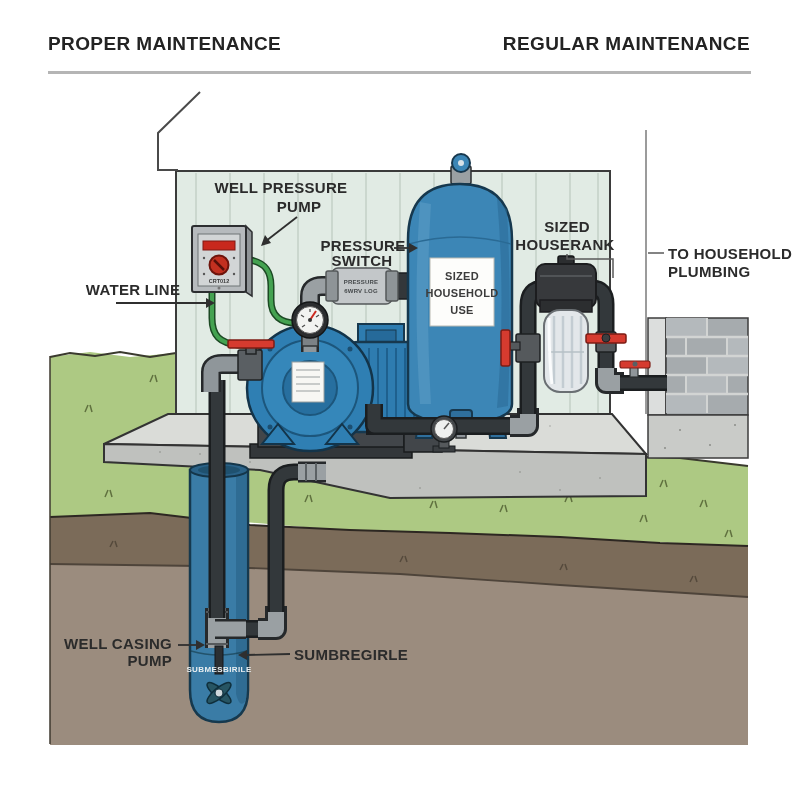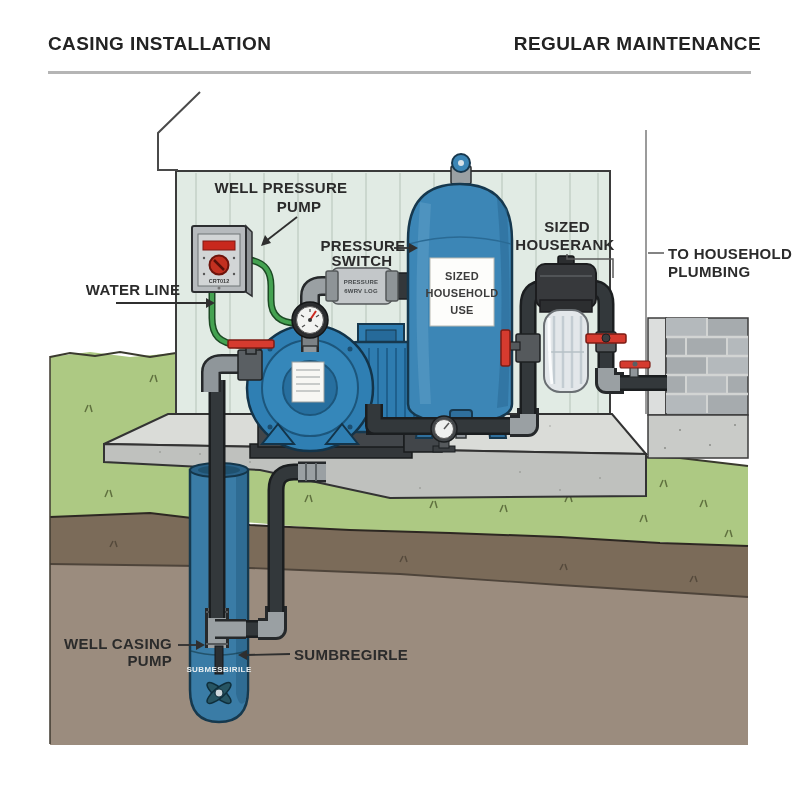--- a/index.html
+++ b/index.html
@@ -1,21 +1,21 @@
 <!DOCTYPE html>
 <html><head>
 <meta charset="utf-8">
 <style>
   html,body{margin:0;padding:0;background:#fff;width:800px;height:800px;overflow:hidden;}
   #stage{position:relative;width:800px;height:800px;background:#fff;
          font-family:"Liberation Sans", sans-serif;}
   .hdr{position:absolute;top:33px;font:bold 19px "Liberation Sans",sans-serif;
        color:#232323;letter-spacing:.4px;white-space:nowrap;}
   #hdr-left{left:48px;}
-  #hdr-right{right:39px;text-align:right;}
+  #hdr-right{right:50px;text-align:right;}
   #hdr-rule{position:absolute;left:48px;right:49px;top:71px;height:2.5px;background:#b5b5b5;}
   svg{position:absolute;left:0;top:0;}
   .lbl{font:bold 15px "Liberation Sans",sans-serif;fill:#2b2b2b;letter-spacing:.3px;}
   .lbl-tiny{font:bold 6px "Liberation Sans",sans-serif;fill:#44484a;letter-spacing:.2px;}
   .lbl-box{font:bold 5.5px "Liberation Sans",sans-serif;fill:#3a3a3a;}
   .lbl-tank{font:bold 11px "Liberation Sans",sans-serif;fill:#3c3c3c;letter-spacing:.3px;}
   .lbl-casing{font:bold 8px "Liberation Sans",sans-serif;fill:#e9eff1;letter-spacing:.4px;}
   .arrow{stroke:#2f2f2f;stroke-width:1.8;fill:none;}
   .ahead{fill:#2f2f2f;stroke:none;}
   .leader{stroke:#5a5a5a;stroke-width:1.5;fill:none;}
@@ -399,17 +399,17 @@
     </g>
 
     <g>
       <text class="lbl" x="294" y="660">SUMBREGIRLE</text>
       <line class="arrow" x1="290" y1="654" x2="246" y2="655"></line>
       <polygon class="ahead" points="238,655 247,650 247,660"></polygon>
     </g>
 
   </svg>
 
-  <div class="hdr" id="hdr-left">CASING INSTALLATION</div>
+  <div class="hdr" id="hdr-left">PROPER MAINTENANCE</div>
   <div class="hdr" id="hdr-right">REGULAR MAINTENANCE</div>
   <div id="hdr-rule"></div>
 
 </div>
 
 </body></html>

